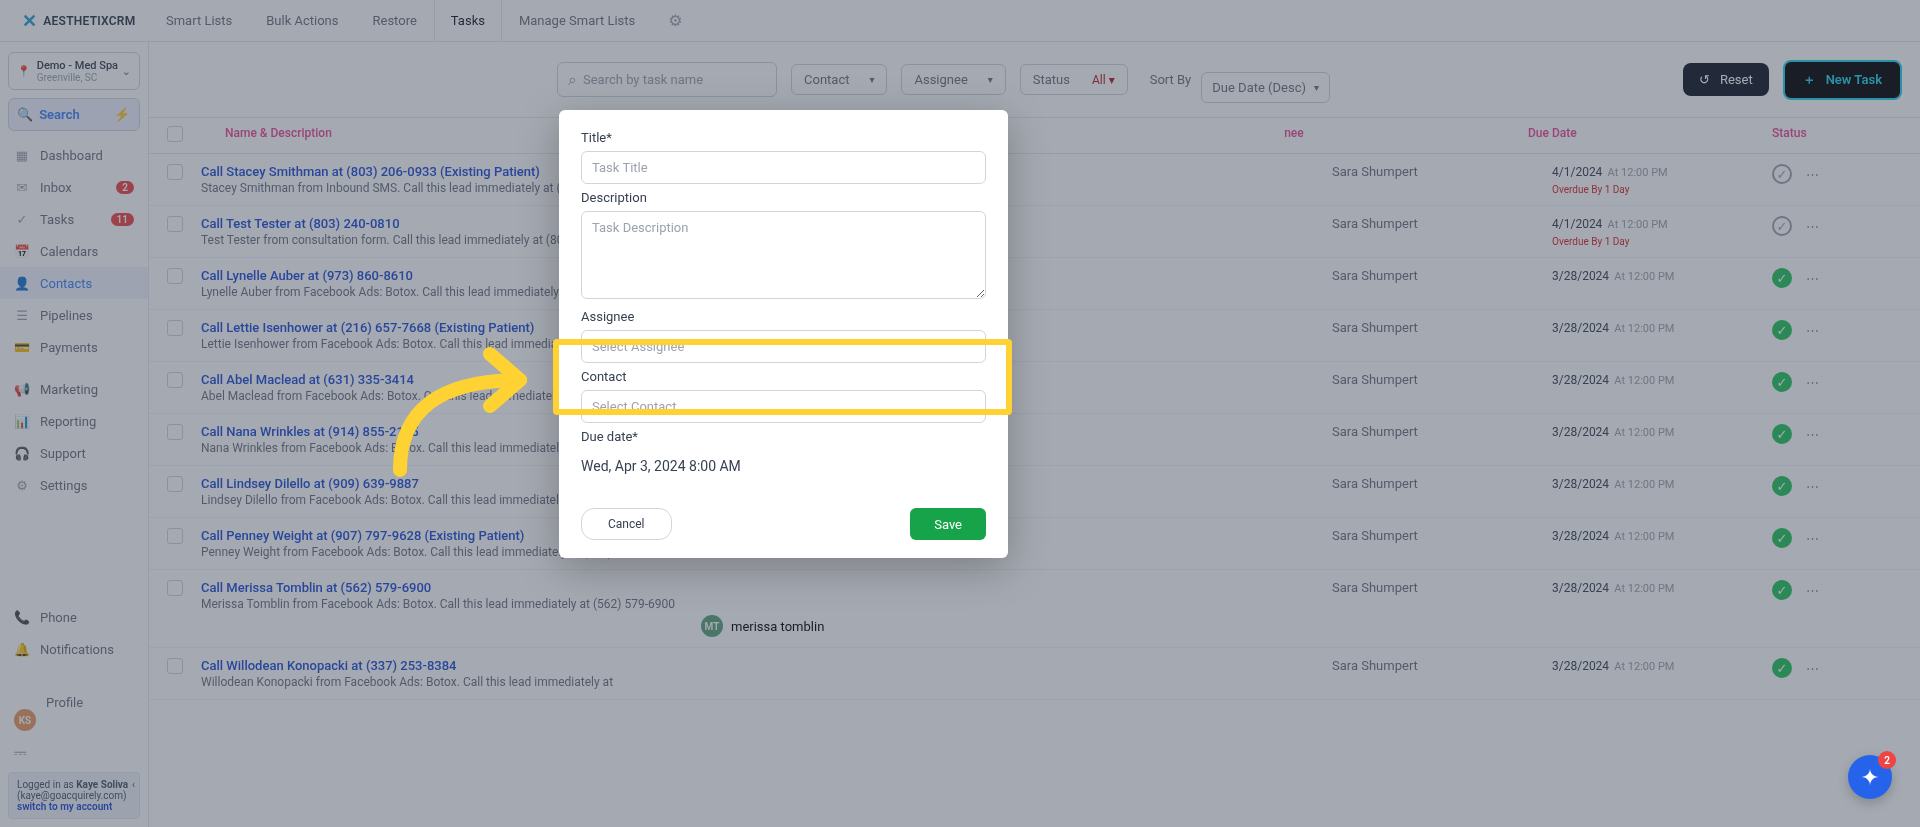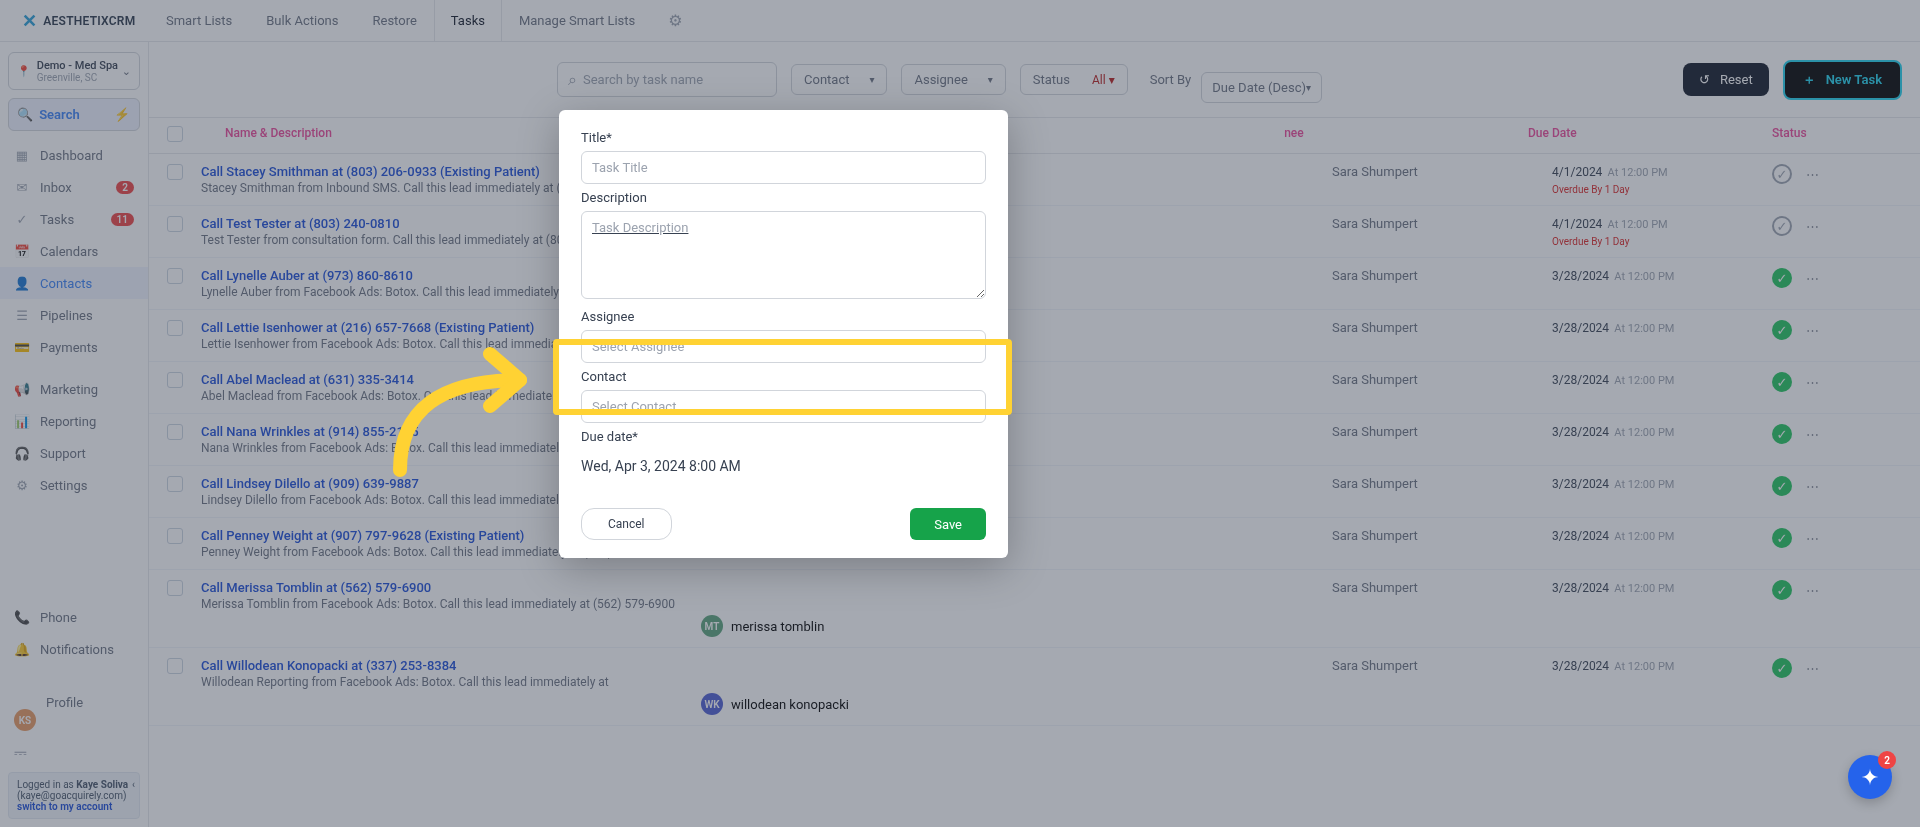--- a/index.html
+++ b/index.html
@@ -42,21 +42,21 @@
 .switch-link { color: #1d4ed8; font-weight: 600; }
 
 
 .toolbar { display: flex; align-items: center; padding: 14px 18px; gap: 14px; }
 .search-task { flex: 0 0 220px; margin-left: 390px; border: 1px solid #d1d5db; border-radius: 6px; display: flex; align-items: center; padding: 7px 10px; color: #9ca3af; font-size: 13px; background: #fff; }
 .filter-pill { border: 1px solid #d1d5db; border-radius: 6px; padding: 7px 12px; display: flex; align-items: center; gap: 20px; font-size: 13px; color: #6b7280; }
 .filter-pill .chev { color: #6b7280; font-size: 10px; }
 .status-pill { border: 1px solid #d1d5db; border-radius: 6px; padding: 7px 12px; display: flex; align-items: center; gap: 22px; font-size: 13px; color: #6b7280; }
 .status-all { color: #b91c1c; font-size: 12px; }
 .sortby { display: flex; align-items: center; gap: 10px; font-size: 13px; color: #6b7280; margin-left: 8px; }
-.sort-sel { border: 1px solid #d1d5db; border-radius: 6px; padding: 7px 10px; display: flex; align-items: center; color: #6b7280; margin-top: 16px; }
+.sort-sel { border: 1px solid #d1d5db; border-radius: 6px; padding: 7px 10px; display: flex; align-items: center; gap: 8px; color: #6b7280; margin-top: 16px; }
 .reset-btn { margin-left: auto; background: #111827; color: #fff; border-radius: 8px; padding: 9px 16px; display: flex; align-items: center; gap: 10px; font-size: 13px; }
 .newtask-btn { background: #000; color: #22d3ee; border: 2px solid #22d3ee; border-radius: 8px; padding: 9px 18px; display: flex; align-items: center; gap: 10px; font-size: 13px; font-weight: 600; }
 
 
 .table-head { display: flex; padding: 8px 18px; border-top: 1px solid #e5e7eb; border-bottom: 1px solid #e5e7eb; font-size: 12px; color: #ec4899; font-weight: 500; gap: 24px; }
 .col-check { width: 34px; }
 .col-name { flex: 1; }
 .col-assignee { width: 220px; }
 .col-due { width: 220px; }
 .col-status { width: 130px; }
@@ -79,21 +79,21 @@
 
 
 .modal-backdrop { position: absolute; inset: 0; background: rgba(55,65,81,0.45); }
 .modal { position: absolute; left: 559px; top: 110px; width: 449px; background: #fff; border-radius: 6px; box-shadow: 0 10px 40px rgba(0,0,0,0.25); }
 .modal-head { padding: 18px 22px; display: flex; align-items: center; border-bottom: 1px solid #e5e7eb; }
 .modal-title { font-size: 17px; font-weight: 500; color: #374151; }
 .modal-close { margin-left: auto; color: #9ca3af; font-size: 22px; cursor: pointer; }
 .modal-body { padding: 14px 22px 4px 22px; }
 .field-label { font-size: 13px; color: #374151; margin-bottom: 6px; margin-top: 6px; display: block; }
 .text-input { width: 100%; border: 1px solid #d1d5db; border-radius: 6px; padding: 8px 10px; font-size: 13px; color: #374151; outline: none; }
-.textarea { width: 100%; border: 1px solid #d1d5db; border-radius: 6px; padding: 8px 10px; font-size: 13px; min-height: 88px; resize: vertical; color: #374151; outline: none; text-decoration: underline; }
+.textarea { width: 100%; border: 1px solid #d1d5db; border-radius: 6px; padding: 8px 10px; font-size: 13px; min-height: 88px; resize: vertical; color: #374151; outline: none; }
 .select-input { width: 100%; border: 1px solid #d1d5db; border-radius: 6px; padding: 8px 10px; font-size: 13px; color: #9ca3af; background: #fff; display: flex; align-items: center; }
 .due-display { padding: 8px 0 18px 0; font-size: 14px; color: #374151; }
 .modal-foot { padding: 12px 22px 18px 22px; display: flex; }
 .cancel-btn { border: 1px solid #d1d5db; background: #fff; border-radius: 13px; padding: 8px 26px; font-size: 12px; color: #374151; cursor: pointer; }
 .save-btn { margin-left: auto; background: #16a34a; color: #fff; border: none; border-radius: 6px; padding: 8px 24px; font-size: 13px; cursor: pointer; }
 
 
 .field-highlight { position: absolute; border: 6px solid #ffd233; border-radius: 4px; background: rgba(255,255,255,0.0); pointer-events: none; }
 .arrow-svg { position: absolute; pointer-events: none; }
 
@@ -380,25 +380,21 @@
             <div class="due-cell"><span class="due-date">3/28/2024</span> <span class="due-time">At 12:00 PM</span></div>
             <div class="status-cell">
               <span class="status-circle status-done">✓</span>
               <span class="more-dots">⋯</span>
             </div>
           </div>
           <div class="task-row">
             <div class="col-check"><span class="checkbox"></span></div>
             <div class="col-name">
               <div class="title">Call Willodean Konopacki at (337) 253-8384</div>
-              <div class="desc">Willodean Reporting from Facebook Ads: Botox. Call this lead immediately at </div>
-              <div style="display:flex;align-items:center;gap:8px;margin-top:4px;position:relative;left:500px;">
-                <span class="assignee-avatar" style="background:#4e5dd1">WK</span>
-                <span>willodean konopacki</span>
-              </div>
+              <div class="desc">Willodean Konopacki from Facebook Ads: Botox. Call this lead immediately at </div>
             </div>
             <div class="assignee-cell">Sara Shumpert</div>
             <div class="due-cell"><span class="due-date">3/28/2024</span> <span class="due-time">At 12:00 PM</span></div>
             <div class="status-cell">
               <span class="status-circle status-done">✓</span>
               <span class="more-dots">⋯</span>
             </div>
           </div>
         </div>
     </div>

